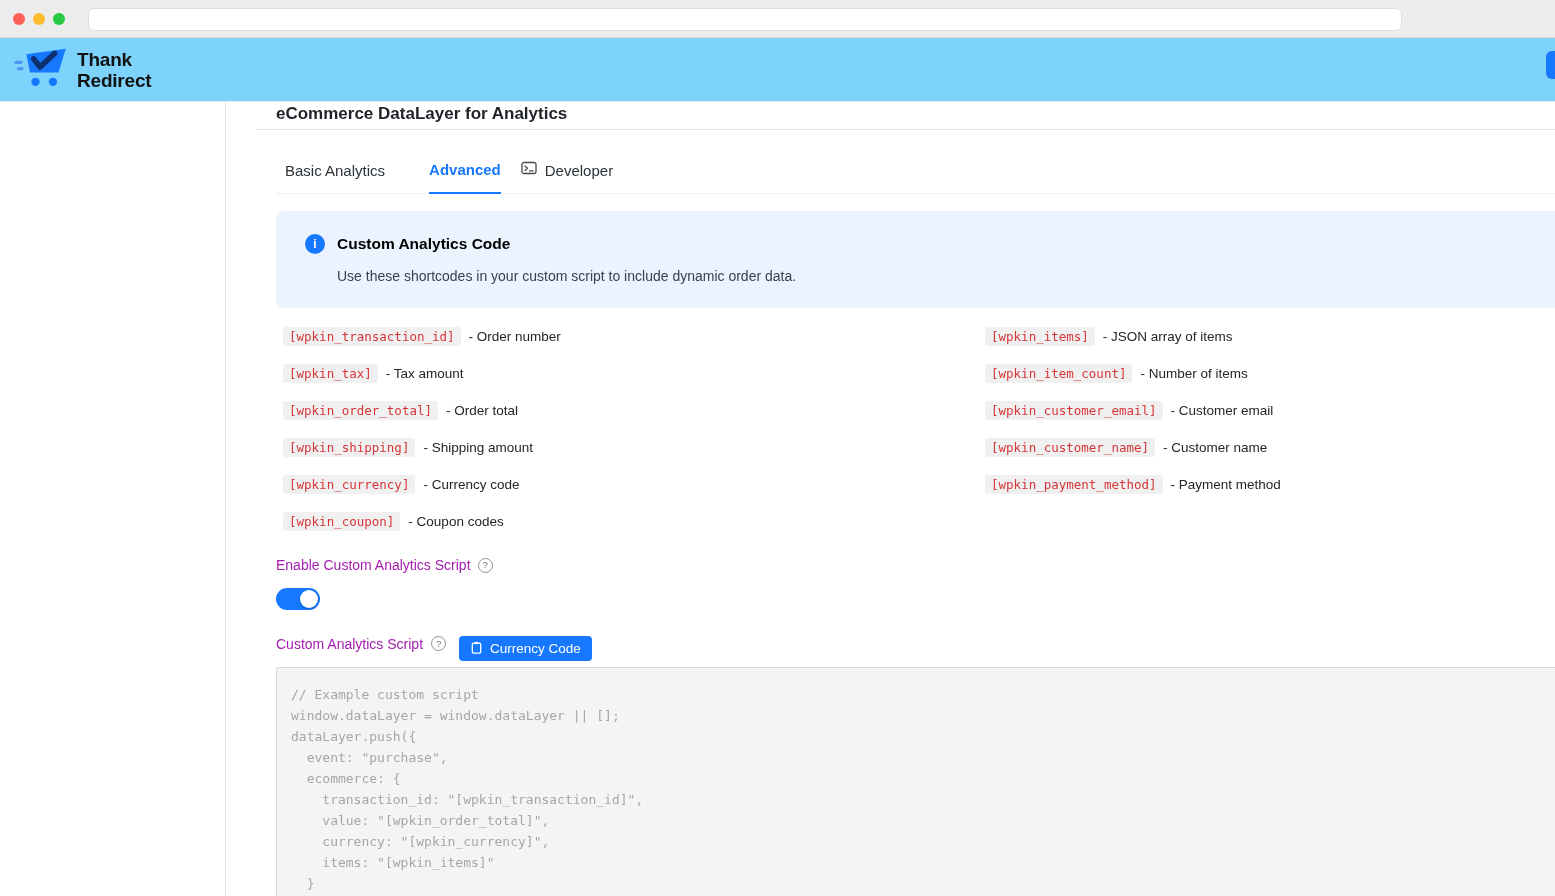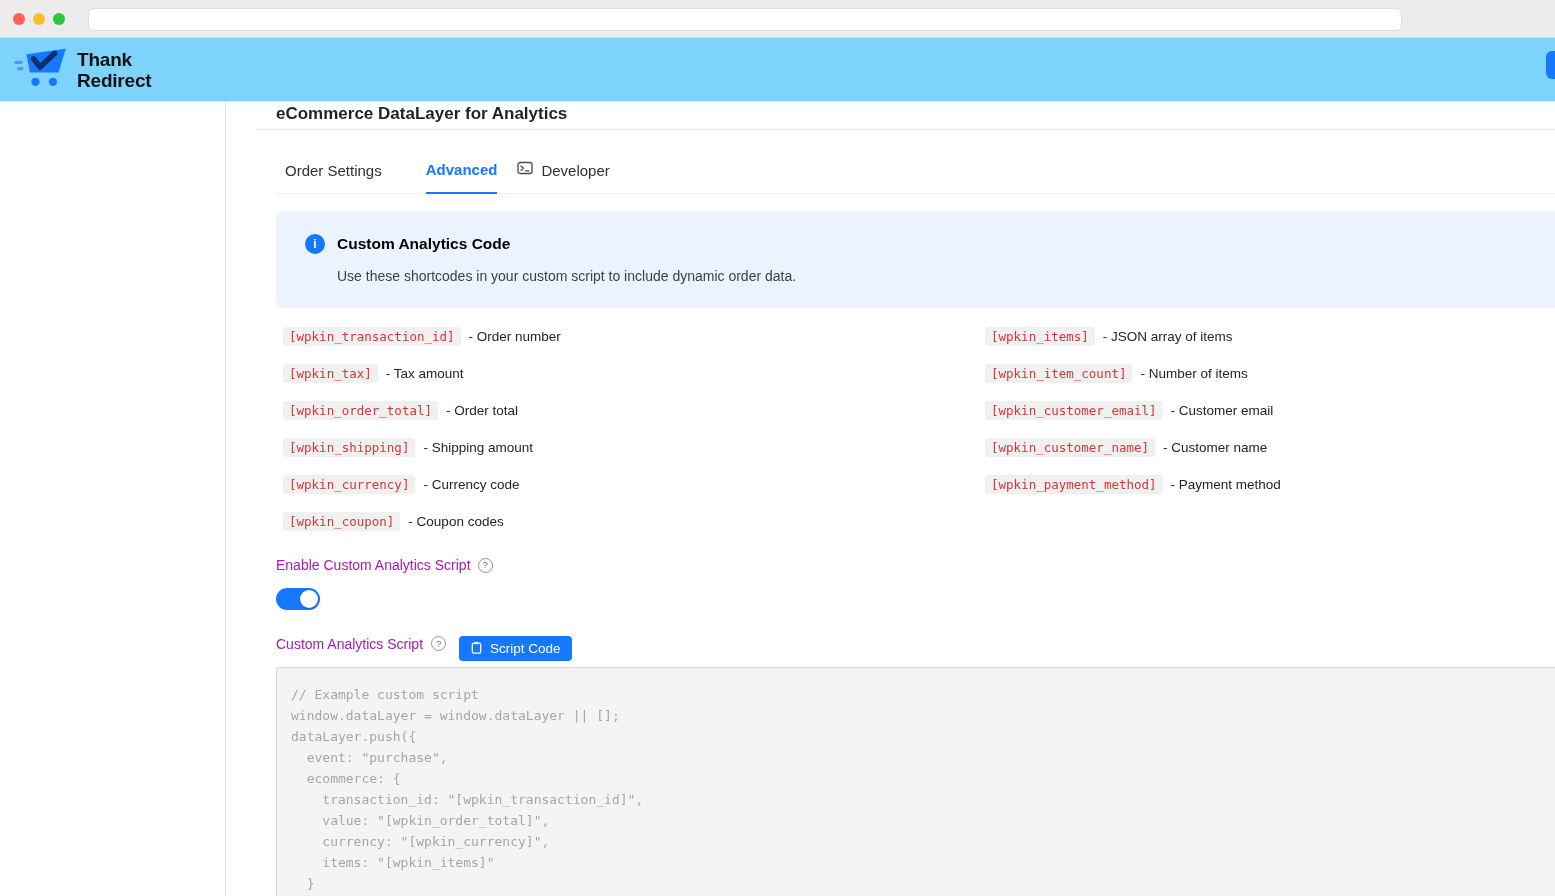--- a/index.html
+++ b/index.html
@@ -114,21 +114,21 @@
 
 <div class="layout">
   <div class="sidebar"></div>
 
   <div class="main">
     <div class="page-title">eCommerce DataLayer for Analytics</div>
     <div class="title-divider"></div>
 
     <div class="tabs">
       <div class="tab">
-        <span>Order Settings</span>
+        <span>Basic Analytics</span>
       </div>
       <div class="tab active">
         <span>Advanced</span>
       </div>
       <div class="tab">
         <span>
           <svg width="16" height="16" viewBox="0 0 16 16" fill="none" stroke="#4a4a4a" stroke-width="1.3" stroke-linecap="round" stroke-linejoin="round">
             <rect x="1" y="2.5" width="14" height="11" rx="2"></rect>
             <path d="M4 6 L6.5 8.2 L4 10.4"></path>
             <path d="M8.5 10.8 H12"></path>
@@ -220,21 +220,21 @@
     <div class="script-row">
       <span class="field-label">Custom Analytics Script</span>
       <span class="help">?</span>
       <button class="example-btn">
         <span>
           <svg width="13" height="13" viewBox="0 0 14 14" fill="none" stroke="#ffffff" stroke-width="1.4" stroke-linejoin="round">
             <rect x="2.5" y="2.2" width="9" height="10.8" rx="1.5"></rect>
             <path d="M5 1 h4 v2.4 h-4 z" fill="#ffffff" stroke="none"></path>
           </svg>
         </span>
-        <span>Script Code</span>
+        <span>Currency Code</span>
       </button>
     </div>
     <textarea class="code-area full-bleed" spellcheck="false" placeholder="// Example custom script
 window.dataLayer = window.dataLayer || [];
 dataLayer.push({
   event: &quot;purchase&quot;,
   ecommerce: {
     transaction_id: &quot;[wpkin_transaction_id]&quot;,
     value: &quot;[wpkin_order_total]&quot;,
     currency: &quot;[wpkin_currency]&quot;,

